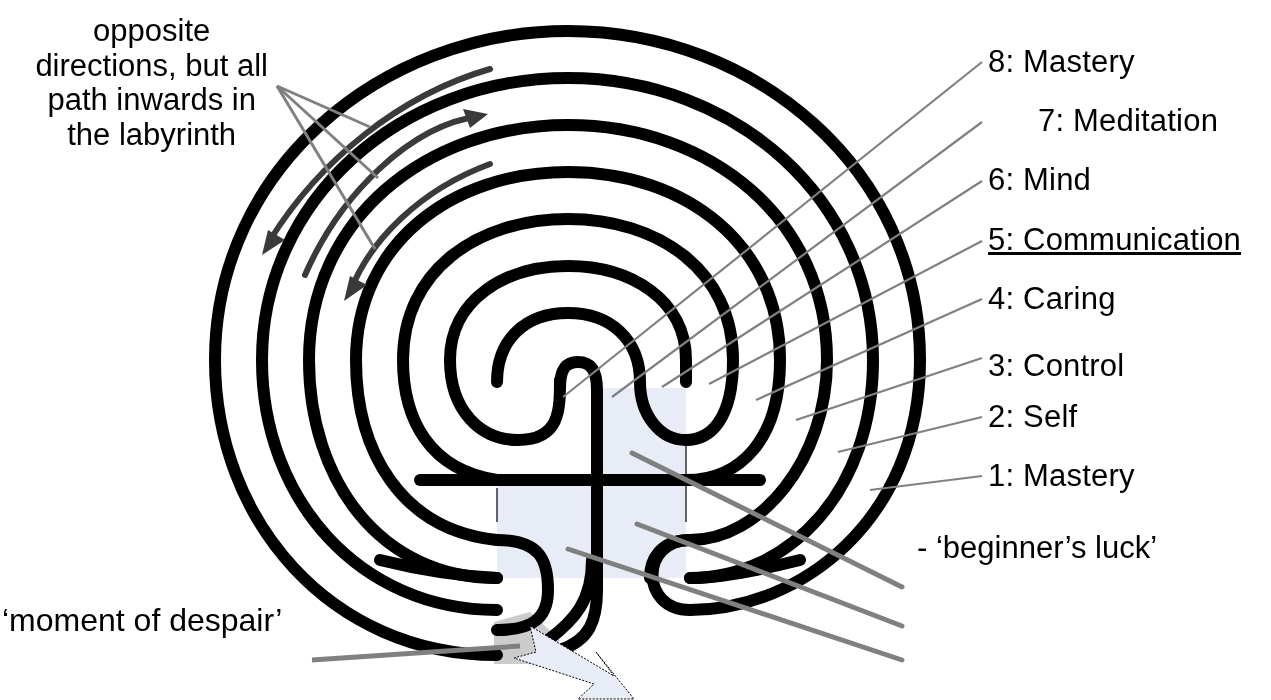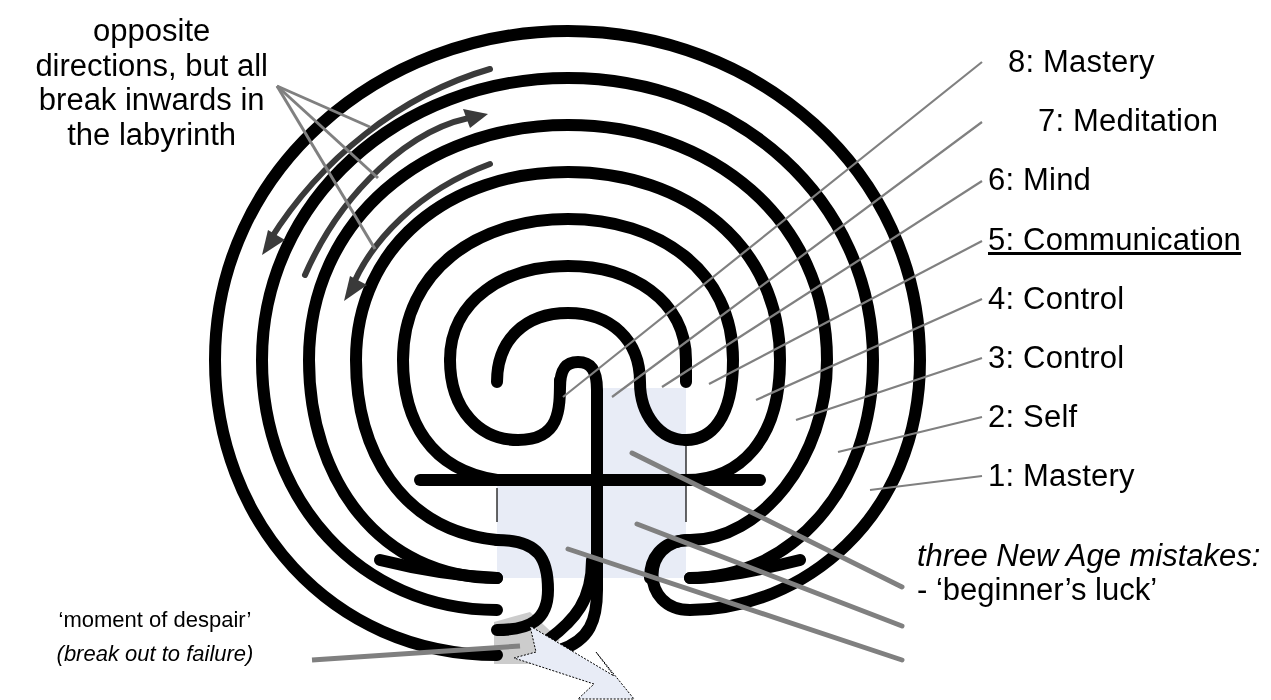--- a/index.html
+++ b/index.html
@@ -5,21 +5,21 @@
   html, body { margin:0; padding:0; background:#ffffff; }
   body { width:1271px; height:700px; position:relative; overflow:hidden;
          font-family:"Liberation Sans", "DejaVu Sans", sans-serif; color:#000; }
   #diagram { position:absolute; left:0; top:0; }
   .lbl { position:absolute; font-size:31px; line-height:36px; white-space:nowrap; letter-spacing:0.2px; }
   .note-tl { position:absolute; right:1003px; top:14px; text-align:center; font-size:31px; line-height:34.5px; }
   .note-tl div { white-space:nowrap; }
   .mistakes { position:absolute; left:917px; top:535px; font-size:31px; line-height:42px; }
   .mistakes div { white-space:nowrap; }
   .italic { font-style:italic; }
-  .despair { position:absolute; left:2px; top:600px; font-size:22px; line-height:40px; text-align:center; width:306px; }
+  .despair { position:absolute; left:2px; top:600px; font-size:32px; line-height:40px; width:306px; }
   .despair div { white-space:nowrap; }
 </style>
 </head>
 <body>
 
 <svg id="diagram" width="1271" height="700" viewBox="0 0 1271 700" xmlns="http://www.w3.org/2000/svg">
 
   <g>
     <rect x="597" y="388" width="89" height="92" fill="#e8ecf6"></rect>
     <rect x="497" y="480" width="189" height="98" fill="#e8ecf6"></rect>
@@ -93,34 +93,32 @@
   <g stroke="#808080" stroke-width="3">
     <line x1="277" y1="86" x2="370" y2="127"></line>
     <line x1="277" y1="86" x2="378" y2="178"></line>
     <line x1="277" y1="86" x2="375" y2="249"></line>
   </g>
 </svg>
 
 <div class="note-tl">
   <div>opposite</div>
   <div>directions, but all</div>
-  <div>break inwards in</div>
+  <div>path inwards in</div>
   <div>the labyrinth</div>
 </div>
 
-<div class="lbl" style="left:988px; top:44px;margin-left:20px;">8: Mastery</div>
+<div class="lbl" style="left:988px; top:44px;">8: Mastery</div>
 <div class="lbl" style="left:1038px; top:103px;">7: Meditation</div>
 <div class="lbl" style="left:988px; top:162px;">6: Mind</div>
 <div class="lbl" style="left:988px; top:222px;text-decoration:underline;">5: Communication</div>
-<div class="lbl" style="left:988px; top:281px;">4: Control</div>
-<div class="lbl" style="left:988px; top:340px;">3: Control</div>
+<div class="lbl" style="left:988px; top:281px;">4: Caring</div>
+<div class="lbl" style="left:988px; top:348px;">3: Control</div>
 <div class="lbl" style="left:988px; top:399px;">2: Self</div>
 <div class="lbl" style="left:988px; top:458px;">1: Mastery</div>
 
 <div class="mistakes">
-  <div class="italic">three New Age mistakes:</div>
   <div style="margin-top:-8px">- ‘beginner’s luck’</div>
 </div>
 
 <div class="despair">
   <div>‘moment of despair’</div>
-  <div class="italic" style="margin-top:-6px">(break out to failure)</div>
 </div>
 
 </body></html>

